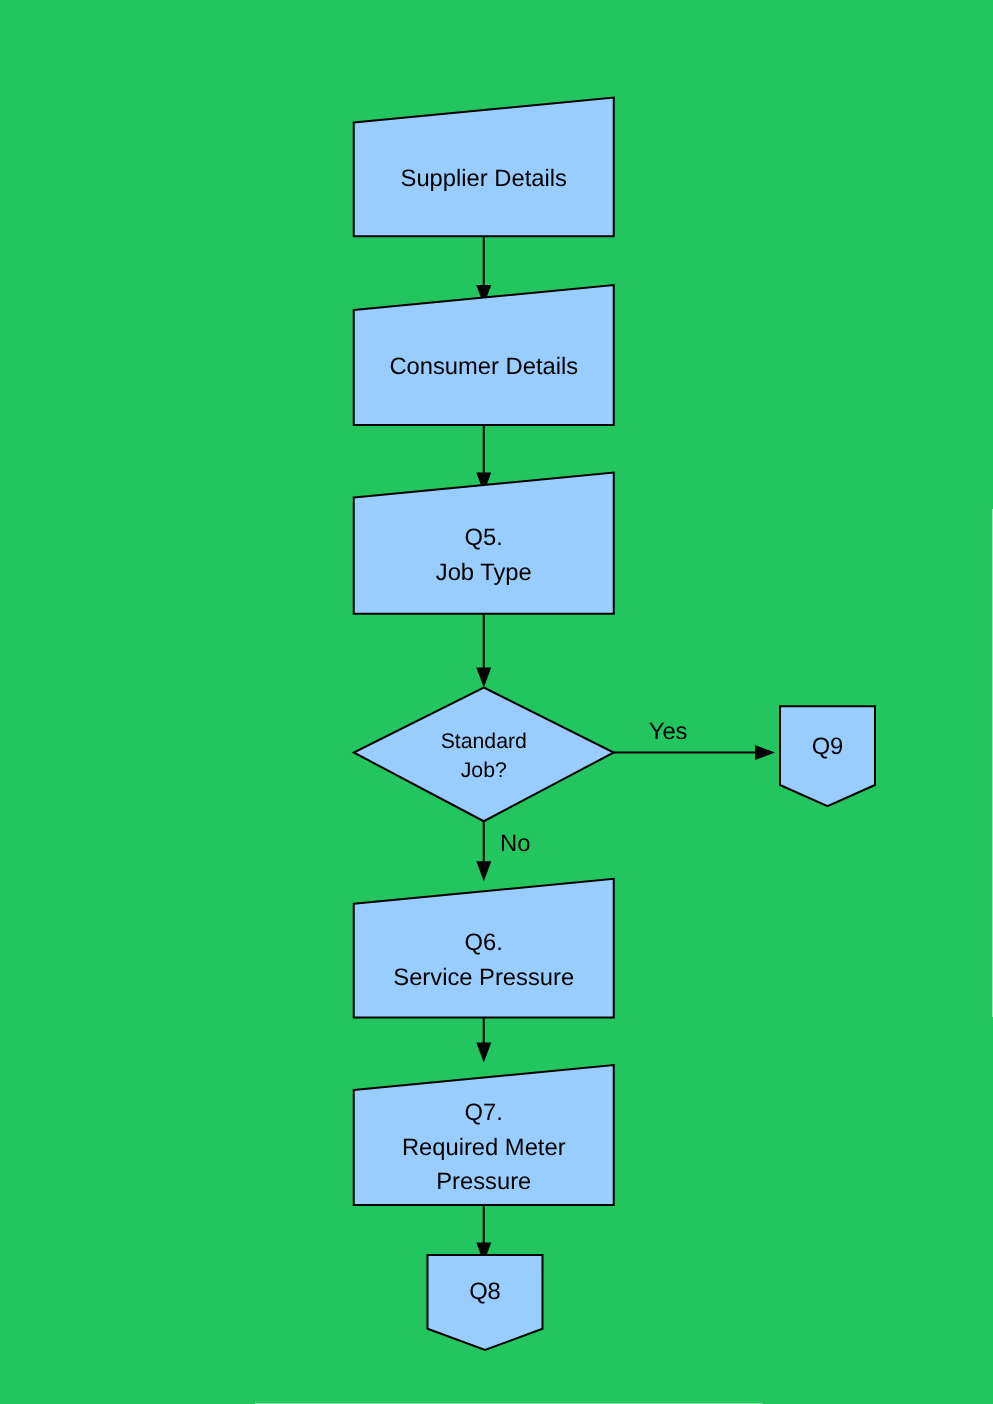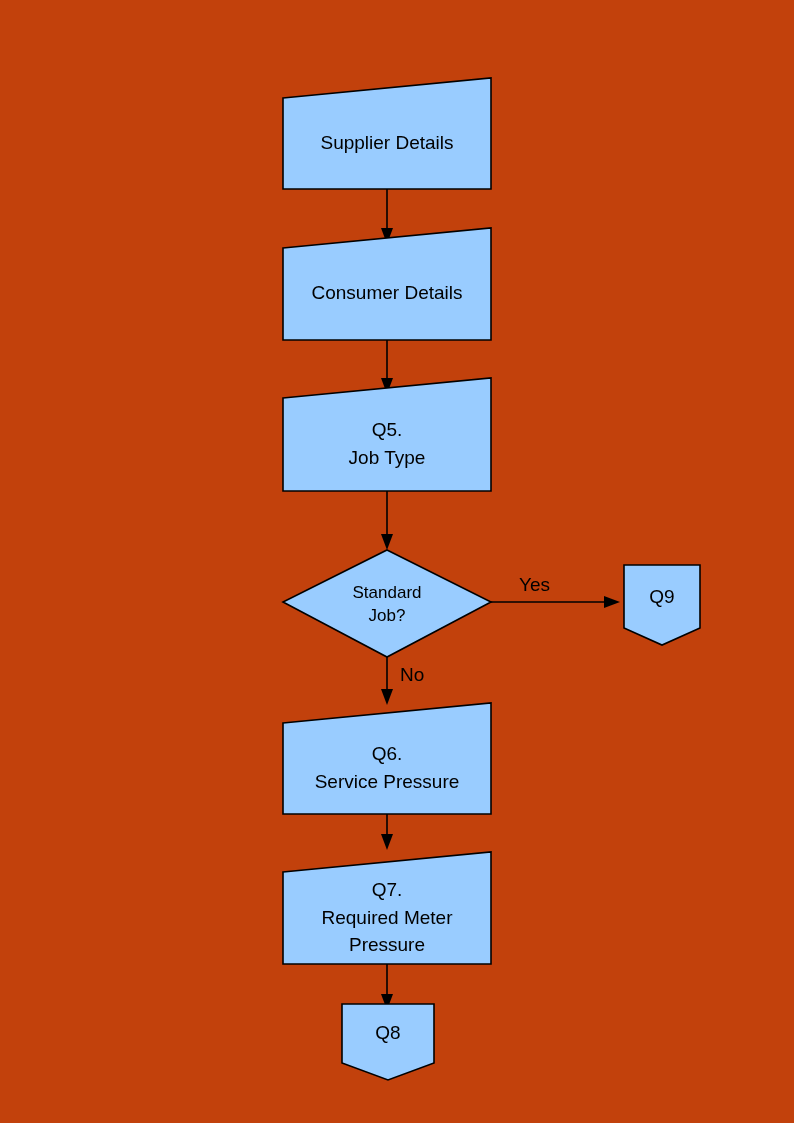--- a/index.html
+++ b/index.html
@@ -10,21 +10,21 @@
   body {
     width: 794px;
     height: 1123px;
     font-family: "Liberation Sans", sans-serif;
     overflow: hidden;
   }
   #flowchart-root {
     position: relative;
     width: 794px;
     height: 1123px;
-    background: #c2410c;
+    background: #22c55e;
   }
   svg.chart-surface {
     display: block;
     width: 794px;
     height: 1123px;
   }
   .node-shape {
     stroke: #000000;
     stroke-width: 1.6;
     stroke-linejoin: miter;

